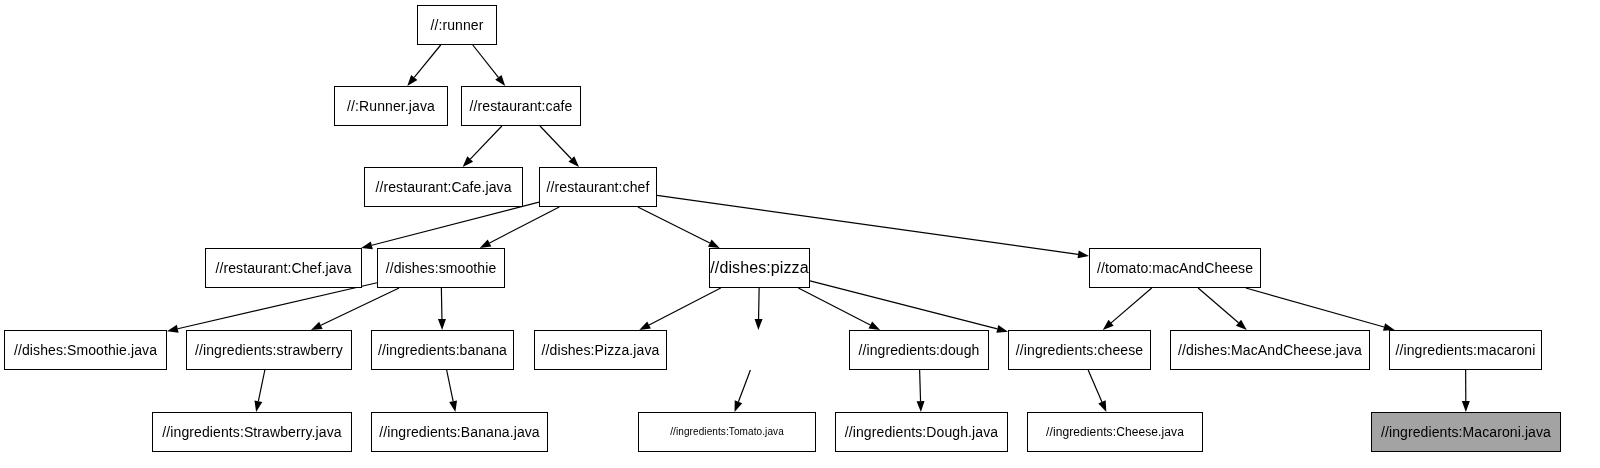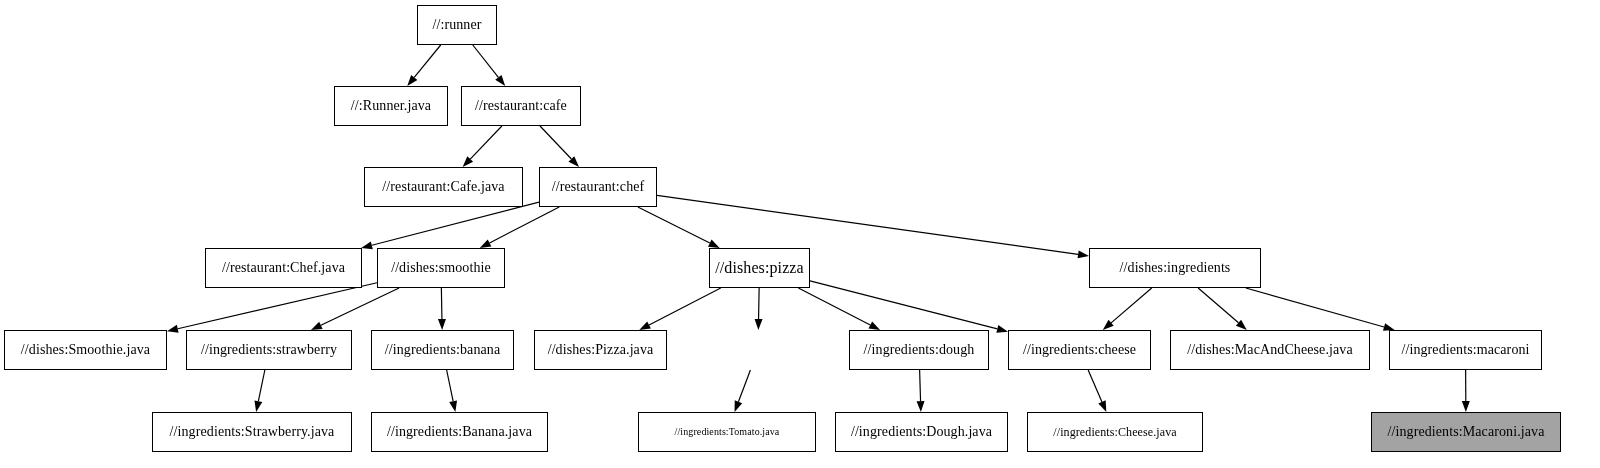--- a/index.html
+++ b/index.html
@@ -35,21 +35,21 @@
     position: absolute;
     box-sizing: border-box;
     border: 1px solid #000000;
     background: #ffffff;
     display: flex;
     align-items: center;
     justify-content: center;
     white-space: nowrap;
   }
   .graph-node .node-label {
-    font-family: Liberation Serif, serif;
+    font-family: Liberation Sans, sans-serif;
     font-size: 14px;
     line-height: 1;
     color: #000000;
     letter-spacing: 0.1px;
     text-align: center;
   }
 </style>
 </head>
 <body>
 
@@ -171,21 +171,21 @@
       <div class="graph-node" style="left: 205px; top: 248px; width: 157px; height: 40px; border-color: rgb(0, 0, 0); background: rgb(255, 255, 255);">
         <span class="node-label" style="font-size: 14px;">//restaurant:Chef.java</span>
       </div>
       <div class="graph-node" style="left: 377px; top: 248px; width: 128px; height: 40px; border-color: rgb(0, 0, 0); background: rgb(255, 255, 255);">
         <span class="node-label" style="font-size: 14px;">//dishes:smoothie</span>
       </div>
       <div class="graph-node" style="left: 709px; top: 248px; width: 101px; height: 40px; border-color: rgb(0, 0, 0); background: rgb(255, 255, 255);">
         <span class="node-label" style="font-size: 16px;">//dishes:pizza</span>
       </div>
       <div class="graph-node" style="left: 1089px; top: 248px; width: 172px; height: 40px; border-color: rgb(0, 0, 0); background: rgb(255, 255, 255);">
-        <span class="node-label" style="font-size: 14px;">//dishes:ingredients</span>
+        <span class="node-label" style="font-size: 14px;">//tomato:macAndCheese</span>
       </div>
       <div class="graph-node" style="left: 4px; top: 330px; width: 163px; height: 40px; border-color: rgb(0, 0, 0); background: rgb(255, 255, 255);">
         <span class="node-label" style="font-size: 14px;">//dishes:Smoothie.java</span>
       </div>
       <div class="graph-node" style="left: 186px; top: 330px; width: 166px; height: 40px; border-color: rgb(0, 0, 0); background: rgb(255, 255, 255);">
         <span class="node-label" style="font-size: 14px;">//ingredients:strawberry</span>
       </div>
       <div class="graph-node" style="left: 371px; top: 330px; width: 143px; height: 40px; border-color: rgb(0, 0, 0); background: rgb(255, 255, 255);">
         <span class="node-label" style="font-size: 14px;">//ingredients:banana</span>
       </div>

